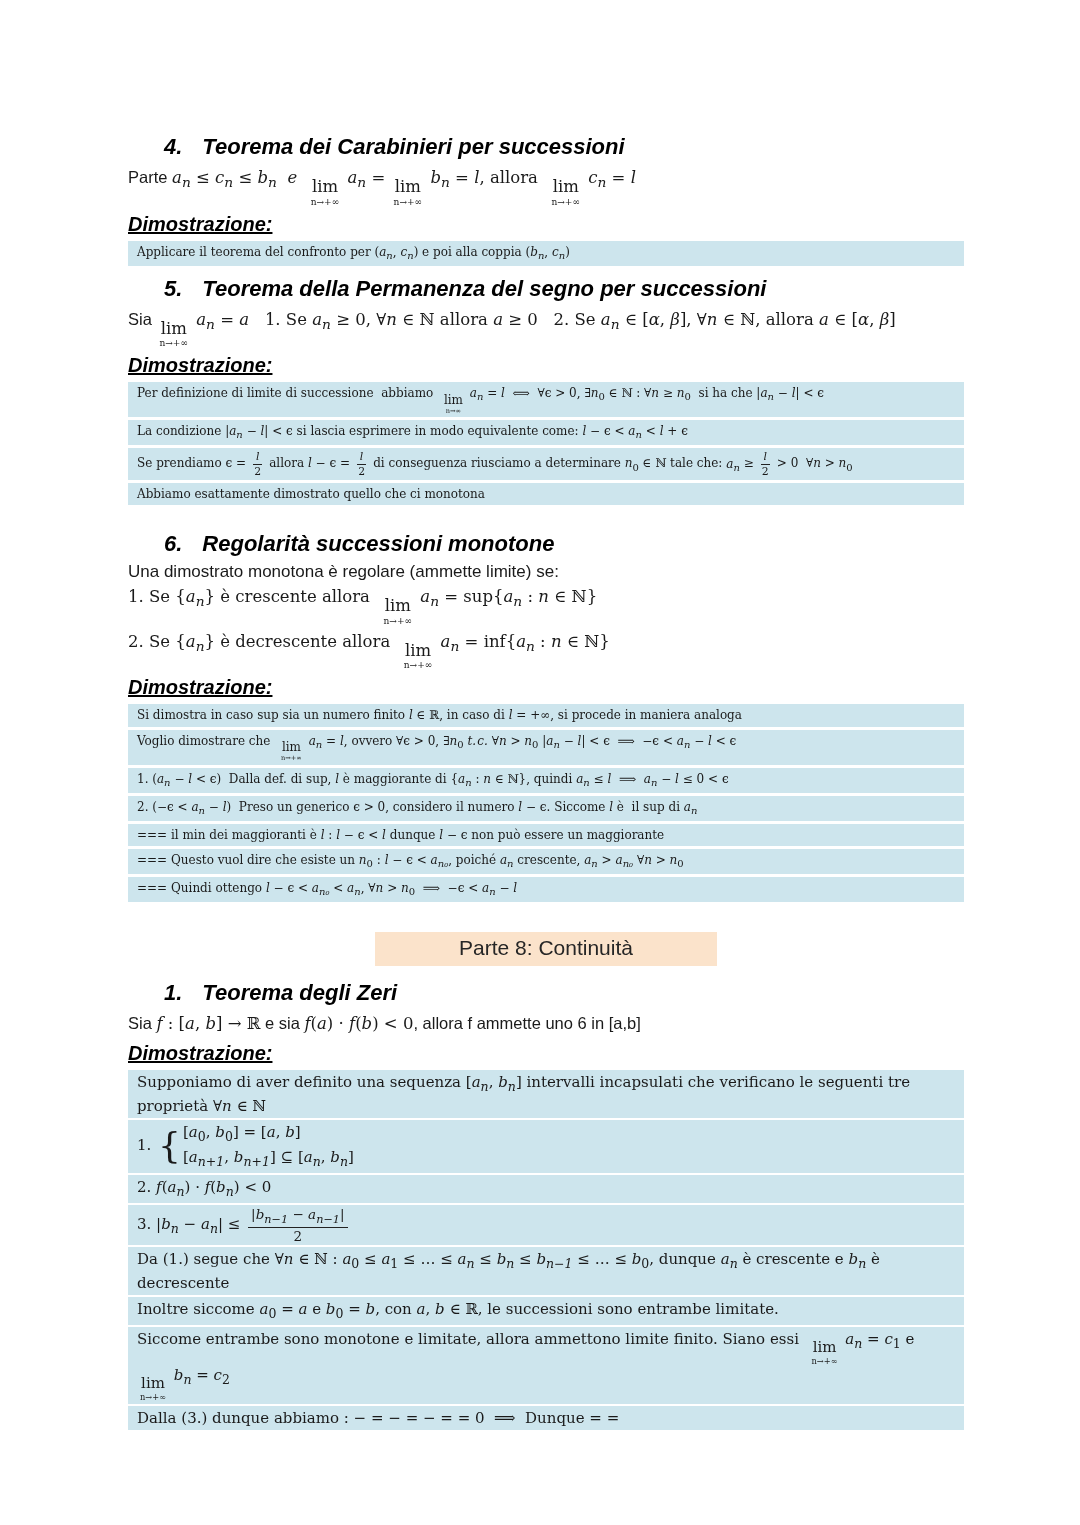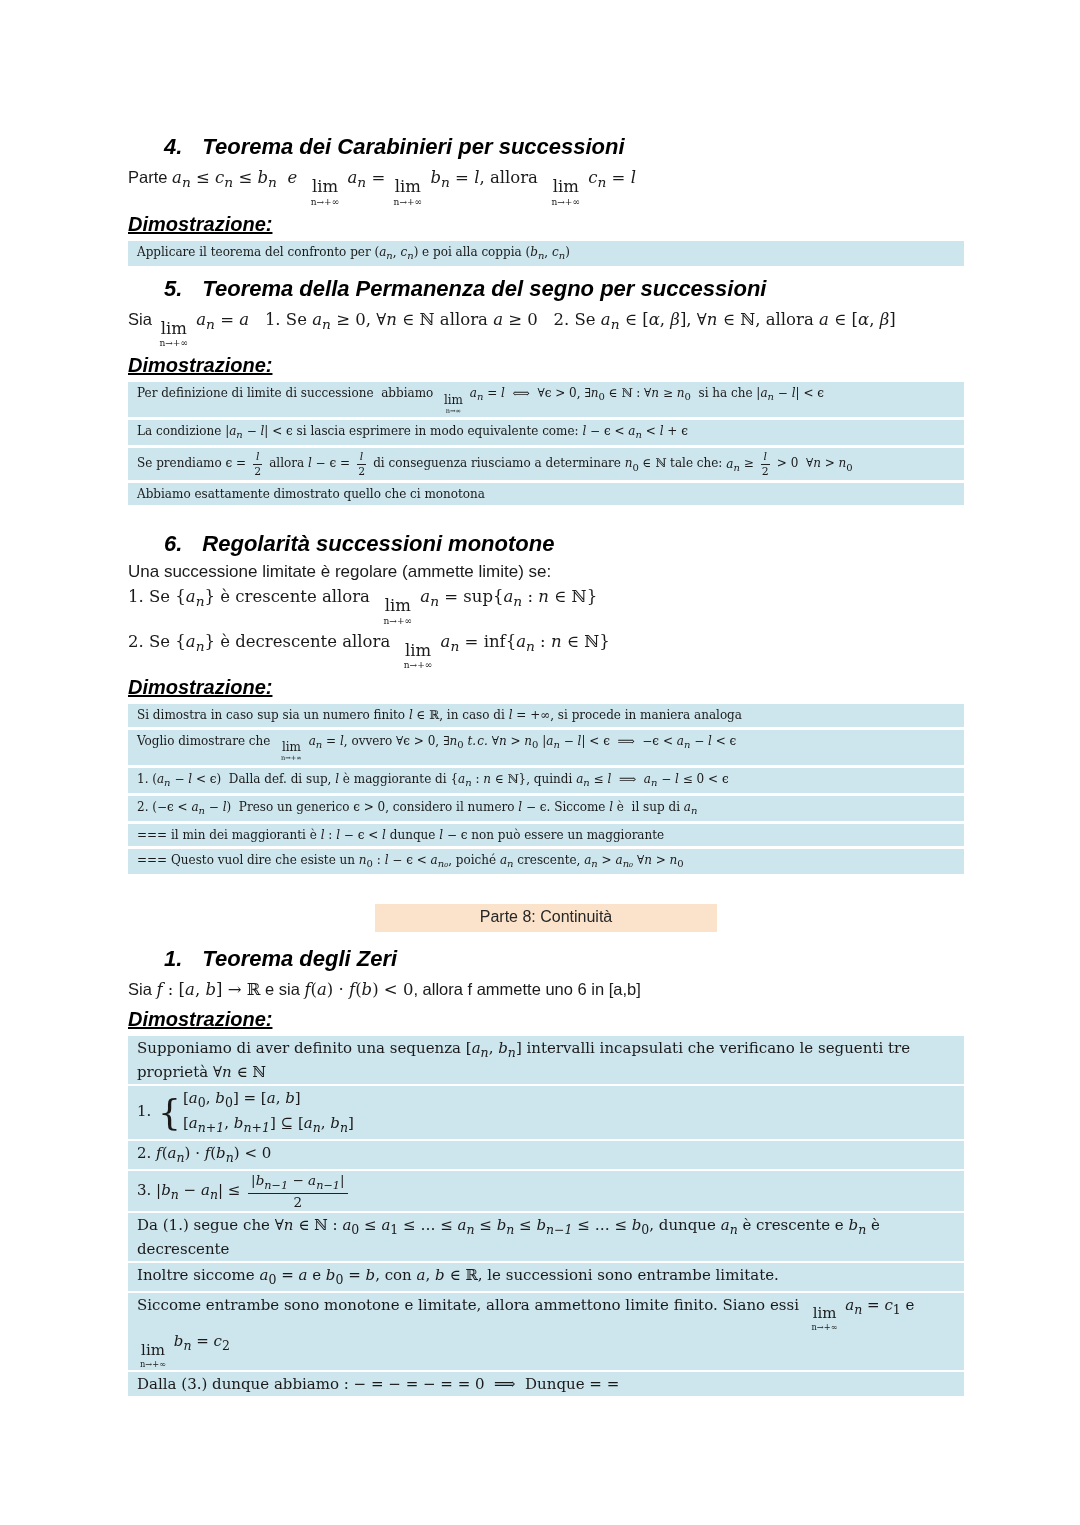--- a/index.html
+++ b/index.html
@@ -62,21 +62,21 @@
 
   
   .brace { font-size:2.4em; font-weight:100; vertical-align:middle; line-height:0.85; margin:0 2px; }
   .cases { display:inline-flex; flex-direction:column; vertical-align:middle; gap:1px; }
 
   
   .banner {
     width:342px; margin:30px auto 14px;
     background:#fbe3cb; color:#262626;
     font-family:"Liberation Sans",sans-serif;
-    font-size:16px; text-align:center;
+    font-size:21px; text-align:center;
     padding:4px 0 6px;
   }
 </style>
 </head>
 <body>
 
 <div class="page">
 
   <div>
     <h2 class="h">
@@ -127,40 +127,41 @@
           </span> &gt; 0 &nbsp;∀<i>n</i> &gt; <i>n</i><sub>0</sub></div>
       <div class="hl">Abbiamo esattamente dimostrato quello che ci monotona</div>
     </div>
   </div>
 
   <div>
     <h2 class="h mt26">
       <span>6.</span>
       <span>Regolarità successioni monotone</span>
     </h2>
-    <p class="sans">Una successione limitate è regolare (ammette limite) se:</p>
+    <p class="sans">Una dimostrato monotona è regolare (ammette limite) se:</p>
     <p class="line">1. Se {<i>a<sub>n</sub></i>} è crescente allora &nbsp;<span class="lim">
           <span class="lo">lim</span>
           <span class="ls">n→+∞</span>
         </span> <i>a<sub>n</sub></i> = sup{<i>a<sub>n</sub></i> : <i>n</i> ∈ ℕ}</p>
     <p class="line">2. Se {<i>a<sub>n</sub></i>} è decrescente allora &nbsp;<span class="lim">
           <span class="lo">lim</span>
           <span class="ls">n→+∞</span>
         </span> <i>a<sub>n</sub></i> = inf{<i>a<sub>n</sub></i> : <i>n</i> ∈ ℕ}</p>
     <p class="dim">Dimostrazione:</p>
     <div class="blk">
       <div class="hl">Si dimostra in caso sup sia un numero finito <i>l</i> ∈ ℝ, in caso di <i>l</i> = +∞, si procede in maniera analoga</div>
       <div class="hl">Voglio dimostrare che &nbsp;<span class="lim">
             <span class="lo">lim</span>
             <span class="ls">n→+∞</span>
           </span> <i>a<sub>n</sub></i> = <i>l</i>, ovvero ∀ϵ &gt; 0, ∃<i>n</i><sub>0</sub> <i>t. c.</i> ∀<i>n</i> &gt; <i>n</i><sub>0</sub> |<i>a<sub>n</sub></i> − <i>l</i>| &lt; ϵ &nbsp;⟹&nbsp; −ϵ &lt; <i>a<sub>n</sub></i> − <i>l</i> &lt; ϵ</div>
       <div class="hl">1. (<i>a<sub>n</sub></i> − <i>l</i> &lt; ϵ)&nbsp; Dalla def. di sup, <i>l</i> è maggiorante di {<i>a<sub>n</sub></i> : <i>n</i> ∈ ℕ}, quindi <i>a<sub>n</sub></i> ≤ <i>l</i> &nbsp;⟹&nbsp; <i>a<sub>n</sub></i> − <i>l</i> ≤ 0 &lt; ϵ</div>
       <div class="hl">2. (−ϵ &lt; <i>a<sub>n</sub></i> − <i>l</i>)&nbsp; Preso un generico ϵ &gt; 0, considero il numero <i>l</i> − ϵ. Siccome <i>l</i> è&nbsp; il sup di <i>a<sub>n</sub></i></div>
       <div class="hl">=== il min dei maggioranti è <i>l</i> : <i>l</i> − ϵ &lt; <i>l</i> dunque <i>l</i> − ϵ non può essere un maggiorante</div>
       <div class="hl">=== Questo vuol dire che esiste un <i>n</i><sub>0</sub> : <i>l</i> − ϵ &lt; <i>a<sub>n₀</sub></i>, poiché <i>a<sub>n</sub></i> crescente, <i>a<sub>n</sub></i> &gt; <i>a<sub>n₀</sub></i> ∀<i>n</i> &gt; <i>n</i><sub>0</sub></div>
+      <div class="hl">=== Quindi ottengo <i>l</i> − ϵ &lt; <i>a<sub>n₀</sub></i> &lt; <i>a<sub>n</sub></i>, ∀<i>n</i> &gt; <i>n</i><sub>0</sub> &nbsp;⟹&nbsp; −ϵ &lt; <i>a<sub>n</sub></i> − <i>l</i></div>
     </div>
   </div>
 
   <div class="banner">
     <span>Parte 8: Continuità</span>
   </div>
 
   <div class="z">
     <h2 class="h mt4">
       <span>1.</span>

